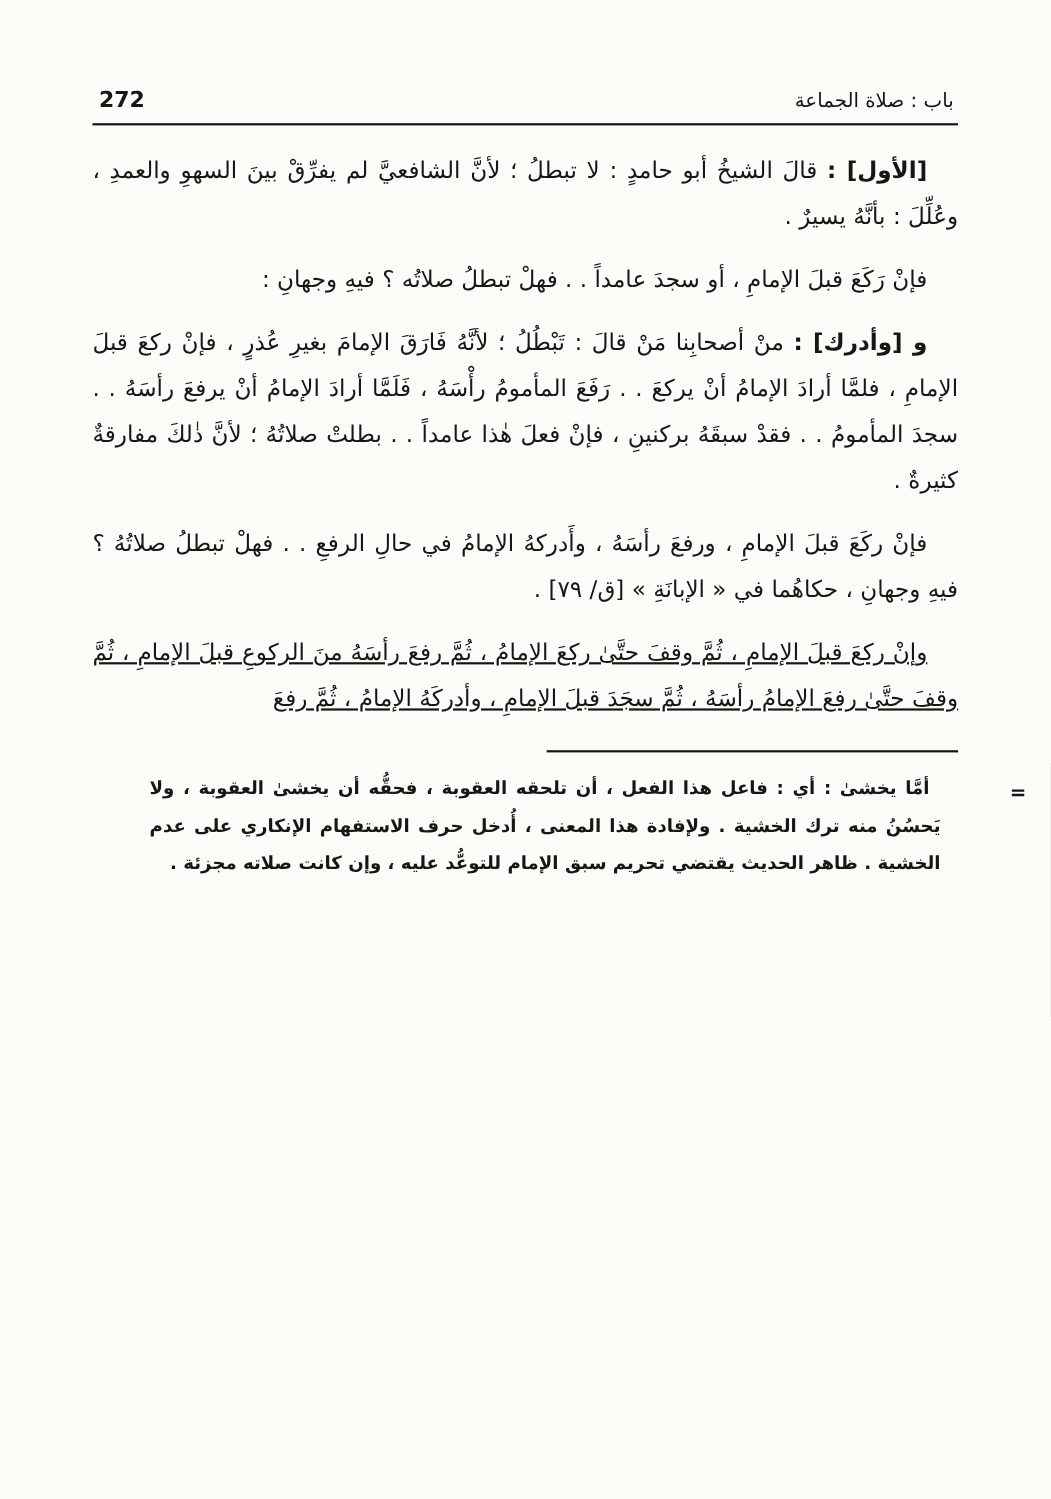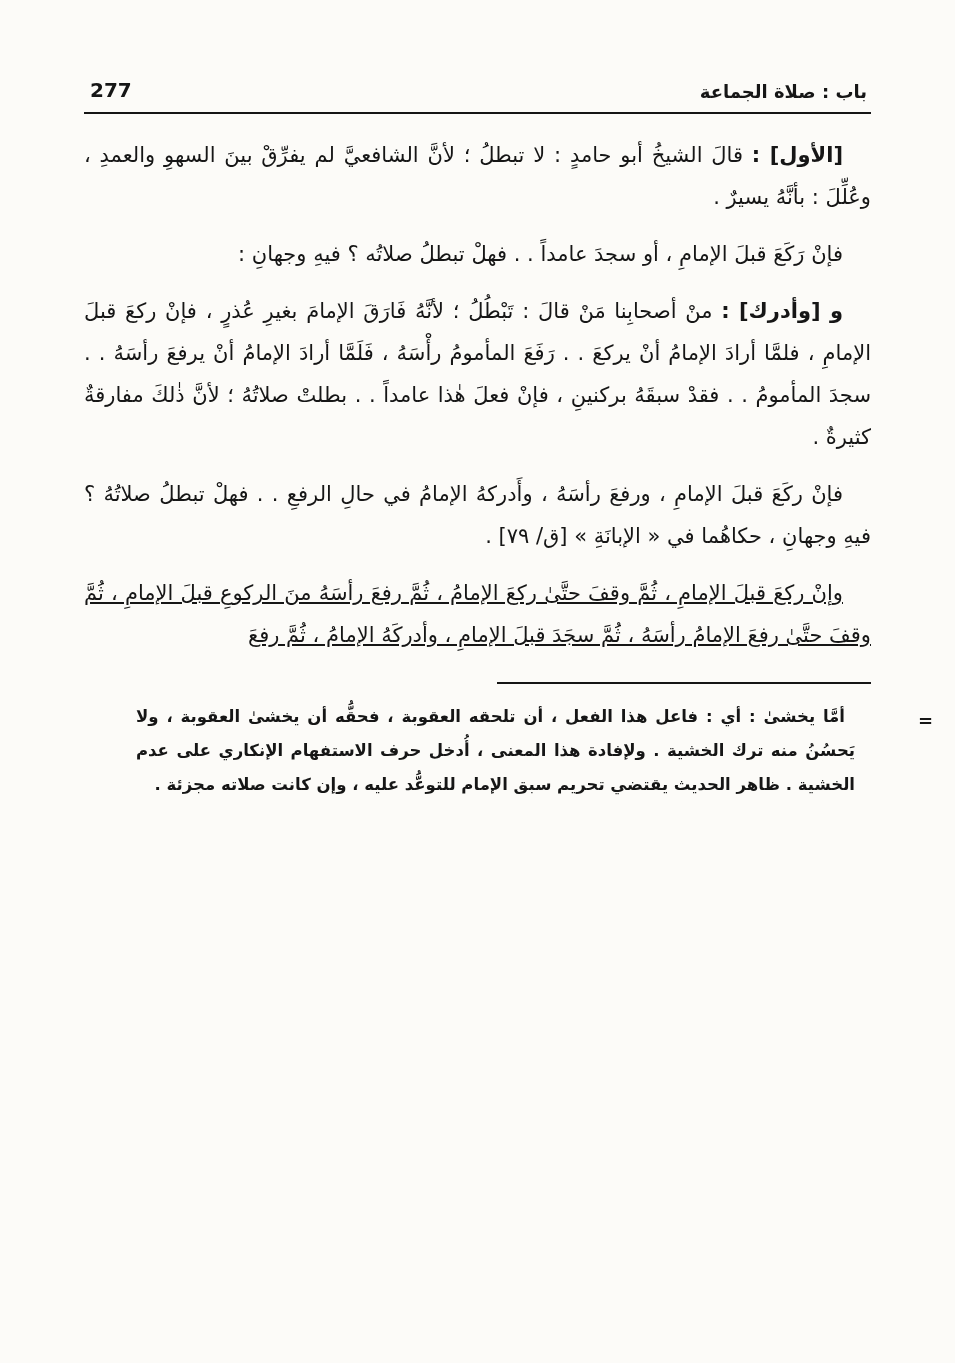--- a/index.html
+++ b/index.html
@@ -23,21 +23,21 @@
   
   .page-header {
     display: flex;
     flex-direction: row;
     justify-content: space-between;
     align-items: flex-end;
     padding: 0 4px 0 6px;
   }
   .chapter-title {
     font-size: 18px;
-    font-weight: bold;
+    font-weight: normal;
     letter-spacing: .2px;
   }
   .page-number {
     font-size: 20px;
     font-weight: bold;
   }
   .header-rule {
     border: 0;
     border-top: 2px solid #151515;
     margin: 10px 0 0 0;
@@ -88,21 +88,21 @@
     font-weight: bold;
   }
 </style>
 </head>
 <body>
 
 <div class="page">
 
   <header class="page-header">
     <div class="chapter-title">باب : صلاة الجماعة</div>
-    <div class="page-number">277</div>
+    <div class="page-number">272</div>
   </header>
 
   <hr class="header-rule">
 
   <main class="body-text">
     <p><strong class="lead-bold">[الأول] :</strong> <span>قالَ الشيخُ أبو حامدٍ : لا تبطلُ ؛ لأنَّ الشافعيَّ لم يفرِّقْ بينَ السهوِ والعمدِ ، وعُلِّلَ : بأنَّهُ يسيرٌ .</span></p>
     <p><strong class="lead-bold"></strong> <span>فإنْ رَكَعَ قبلَ الإمامِ ، أو سجدَ عامداً . . فهلْ تبطلُ صلاتُه ؟ فيهِ وجهانِ :</span></p>
     <p><strong class="lead-bold">و [وأدرك] :</strong> <span>منْ أصحابِنا مَنْ قالَ : تَبْطُلُ ؛ لأنَّهُ فَارَقَ الإمامَ بغيرِ عُذرٍ ، فإنْ ركعَ قبلَ الإمامِ ، فلمَّا أرادَ الإمامُ أنْ يركعَ . . رَفَعَ المأمومُ رأْسَهُ ، فَلَمَّا أرادَ الإمامُ أنْ يرفعَ رأسَهُ . . سجدَ المأمومُ . . فقدْ سبقَهُ بركنينِ ، فإنْ فعلَ هٰذا عامداً . . بطلتْ صلاتُهُ ؛ لأنَّ ذٰلكَ مفارقةٌ كثيرةٌ .</span></p>
     <p><strong class="lead-bold"></strong> <span>فإنْ ركَعَ قبلَ الإمامِ ، ورفعَ رأسَهُ ، وأَدركهُ الإمامُ في حالِ الرفعِ . . فهلْ تبطلُ صلاتُهُ ؟ فيهِ وجهانِ ، حكاهُما في « الإبانَةِ » [ق/ ٧٩] .</span></p>
     <p><strong class="lead-bold"></strong> <span>وإنْ ركعَ قبلَ الإمامِ ، ثُمَّ وقفَ حتَّىٰ ركعَ الإمامُ ، ثُمَّ رفعَ رأسَهُ منَ الركوعِ قبلَ الإمامِ ، ثُمَّ وقفَ حتَّىٰ رفعَ الإمامُ رأسَهُ ، ثُمَّ سجَدَ قبلَ الإمامِ ، وأدركَهُ الإمامُ ، ثُمَّ رفعَ</span></p>

